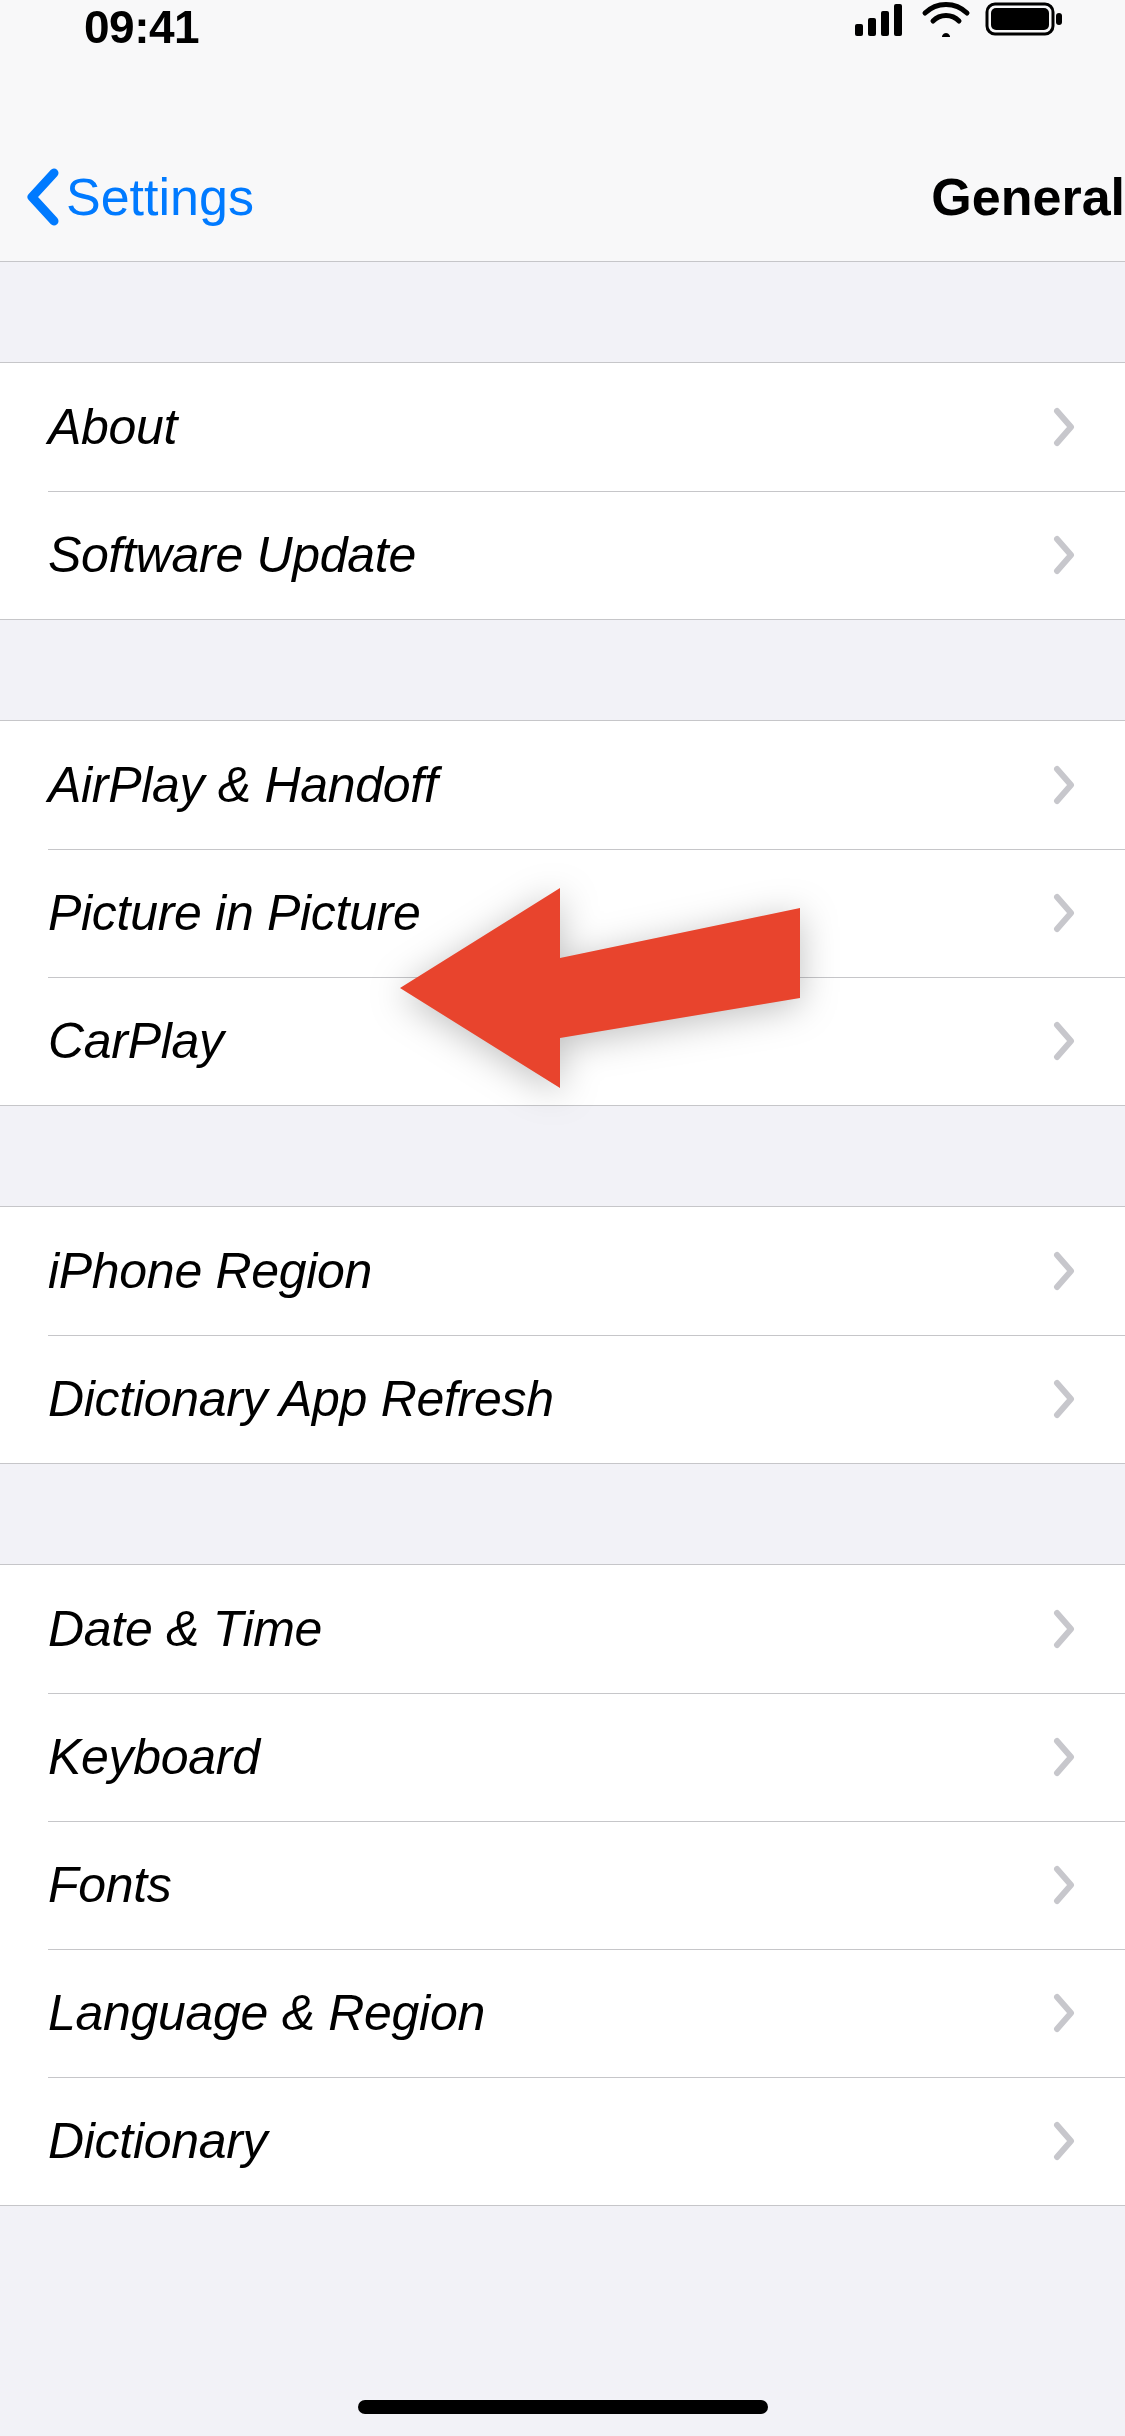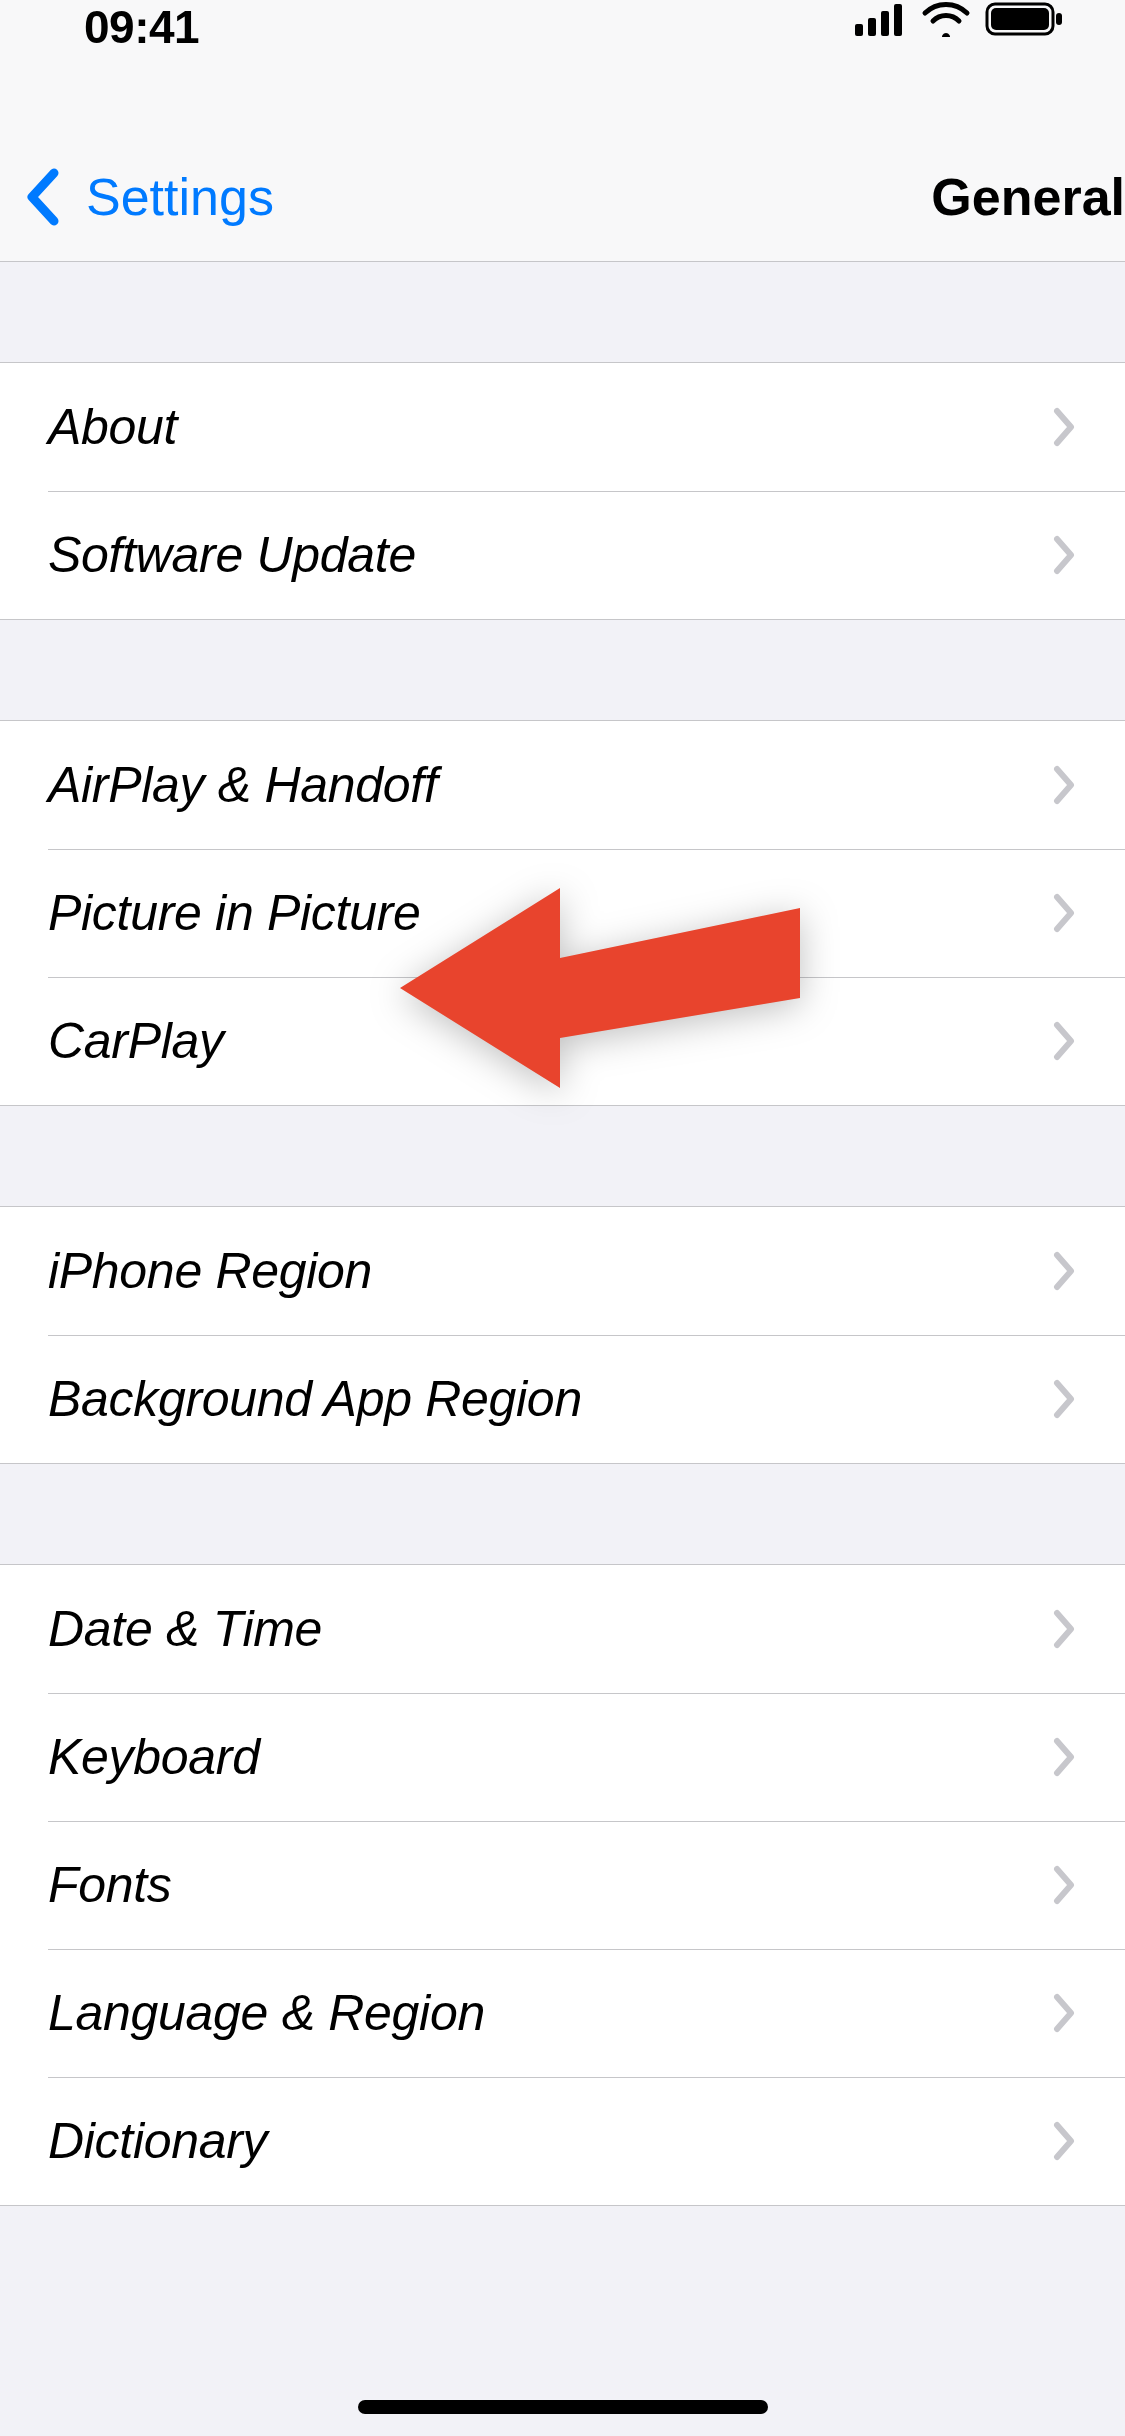--- a/index.html
+++ b/index.html
@@ -37,21 +37,21 @@
     height: 130px;
     background: #f8f8f9;
     border-bottom: 1px solid #c6c6c9;
     position: relative;
     display: flex;
     align-items: center;
   }
   .nav-back {
     display: flex;
     align-items: center;
-    gap: 24px;
+    gap: 4px;
     padding-left: 24px;
     color: #007aff;
     font-size: 52px;
     font-weight: 400;
   }
   .nav-back svg { display: block; }
   .nav-title {
     position: absolute;
     left: 0; right: 0;
     text-align: right;
@@ -214,21 +214,21 @@
   <div class="group">
     <div class="row">
       <span class="row-label">iPhone Region</span>
       <span class="chevron">
           <svg width="24" height="40" viewBox="0 0 24 40">
             <polyline points="4,4 18,20 4,36" fill="none" stroke="#c7c7cc" stroke-width="6" stroke-linecap="round" stroke-linejoin="round"></polyline>
           </svg>
         </span>
     </div>
     <div class="row">
-      <span class="row-label">Background App Region</span>
+      <span class="row-label">Dictionary App Refresh</span>
       <span class="chevron">
           <svg width="24" height="40" viewBox="0 0 24 40">
             <polyline points="4,4 18,20 4,36" fill="none" stroke="#c7c7cc" stroke-width="6" stroke-linecap="round" stroke-linejoin="round"></polyline>
           </svg>
         </span>
     </div>
   </div>
 
   <div class="gap"></div>
   <div class="group">

